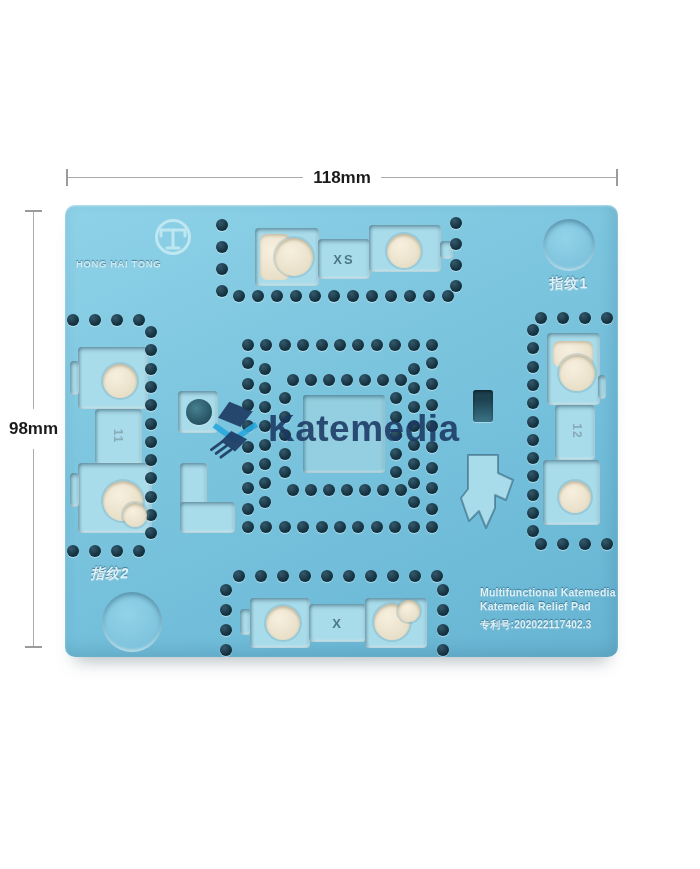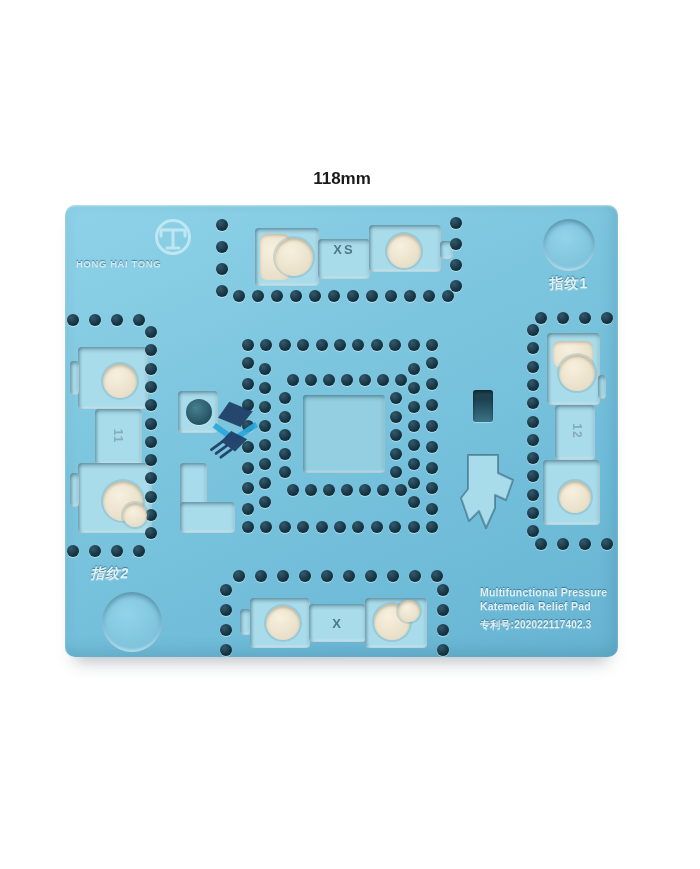--- a/index.html
+++ b/index.html
@@ -3,21 +3,21 @@
 <meta charset="utf-8">
 <style>
   html,body{margin:0;padding:0;}
   body{
     width:700px;height:869px;background:#ffffff;position:relative;overflow:hidden;
     font-family:"Liberation Sans","DejaVu Sans",sans-serif;
   }
   .scene{position:absolute;left:0;top:0;width:700px;height:869px;}
 
   
-  .dim-top{position:absolute;left:66px;top:169px;width:552px;height:17px;display:flex;align-items:center;flex-direction:column;}
+  .dim-top{position:absolute;left:66px;top:169px;width:552px;height:17px;display:flex;align-items:center;}
   .dim-top .cap{width:2px;height:17px;background:#9b9b9b;}
   .dim-top .dline{flex:1;height:1px;background:#ababab;}
   .dim-label{padding:0 10px;font-weight:bold;font-size:17px;color:#1b1b1b;white-space:nowrap;}
   .dim-left{position:absolute;left:25px;top:210px;width:17px;height:438px;display:flex;flex-direction:column;align-items:center;}
   .dim-left .cap{height:2px;width:17px;background:#9b9b9b;}
   .dim-left .vline{flex:1;width:1px;background:#ababab;}
   .dim-label-v{position:absolute;left:50%;top:50%;transform:translate(-50%,-50%);
     background:#ffffff;padding:10px 2px;font-weight:bold;font-size:17px;color:#1b1b1b;white-space:nowrap;}
 
   
@@ -81,37 +81,43 @@
 <div class="scene">
 
   <div class="dim-top">
     <span class="cap"></span>
     <span class="dline"></span>
     <span class="dim-label">118mm</span>
     <span class="dline"></span>
     <span class="cap"></span>
   </div>
 
+  <div class="dim-left">
+    <span class="cap"></span>
+    <span class="vline"></span>
+    <span class="cap"></span>
+    <span class="dim-label-v">98mm</span>
+  </div>
 
   <div class="pad" id="pad">
 
     <svg id="emblem" width="44" height="44" viewBox="0 0 44 44">
       <circle cx="22" cy="22" r="16.5" fill="none" stroke="#bfe7f1" stroke-width="3"></circle>
       <path d="M10 15 h24 M10 15 v6 M34 15 v6 M22 15 v18 M16 33 h12" fill="none" stroke="#bfe7f1" stroke-width="3" stroke-linecap="round"></path>
     </svg>
     <div id="brand-name" class="emb">HONG HAI TONG</div>
 
     <div class="pkt" style="left:190px;top:23px;width:64px;height:58px;"></div>
     <div class="pkt" style="left:253px;top:34px;width:52px;height:40px;"></div>
     <div class="pkt" style="left:304px;top:20px;width:72px;height:47px;"></div>
     <div class="pkt" style="left:375px;top:36px;width:13px;height:18px;"></div>
     <div class="whr" style="left:195px;top:29px;width:30px;height:46px;"></div>
     <div class="wh" style="left:210px;top:33px;width:38px;height:38px;"></div>
     <div class="wh" style="left:322px;top:29px;width:34px;height:34px;"></div>
-    <div class="slot-label" style="left:253px;top:24px;width:52px;height:40px;">XS</div>
+    <div class="slot-label" style="left:253px;top:34px;width:52px;height:40px;">XS</div>
 
     <div class="fp" style="left:478px;top:14px;width:52px;height:52px;"></div>
     <div class="fp-label emb" style="left:474px;top:70px;width:60px;">指纹1</div>
 
     <div class="pkt" style="left:13px;top:142px;width:70px;height:62px;"></div>
     <div class="pkt" style="left:30px;top:204px;width:47px;height:56px;"></div>
     <div class="pkt" style="left:13px;top:258px;width:74px;height:70px;"></div>
     <div class="pkt" style="left:5px;top:156px;width:9px;height:34px;"></div>
     <div class="pkt" style="left:5px;top:268px;width:9px;height:34px;"></div>
     <div class="wh" style="left:38px;top:159px;width:34px;height:34px;"></div>
@@ -148,21 +154,21 @@
     <div class="pkt" style="left:300px;top:393px;width:62px;height:50px;"></div>
     <div class="wh" style="left:201px;top:401px;width:34px;height:34px;"></div>
     <div class="wh" style="left:309px;top:399px;width:36px;height:36px;"></div>
     <div class="wh" style="left:333px;top:395px;width:22px;height:22px;"></div>
     <div class="slot-label" style="left:244px;top:399px;width:57px;height:38px;">X</div>
 
     <div class="fp-label emb" style="left:15px;top:360px;width:60px;font-style:italic;">指纹2</div>
     <div class="fp" style="left:37px;top:387px;width:60px;height:60px;"></div>
 
     <div id="product-text">
-      <div class="pt-en emb">Multifunctional Pressure</div>
+      <div class="pt-en emb">Multifunctional Katemedia</div>
       <div class="pt-en emb">Katemedia Relief Pad</div>
       <div class="pt-pat emb">专利号:202022117402.3</div>
     </div>
   <div class="hole" style="left: 151px; top: 14px;"></div>
       <div class="hole" style="left: 151px; top: 36px;"></div>
       <div class="hole" style="left: 151px; top: 58px;"></div>
       <div class="hole" style="left: 151px; top: 80px;"></div>
       <div class="hole" style="left: 168px; top: 85px;"></div>
       <div class="hole" style="left: 187px; top: 85px;"></div>
       <div class="hole" style="left: 206px; top: 85px;"></div>
@@ -317,15 +323,16 @@
       <div class="hole" style="left: 372px; top: 439px;"></div>
     </div>
 
   <div id="watermark">
     <svg width="62" height="64" viewBox="0 0 66 68">
       <path d="M12 30 L33 45 L57 29" fill="none" stroke="#2aa7dc" stroke-width="6" stroke-linejoin="round" opacity=".92"></path>
       <path d="M28 5 L53 15 L40 32 L16 22 Z" fill="#1d3c64" opacity=".92"></path>
       <path d="M30 36 L47 45 L34 58 L19 47 Z" fill="#1d3c64" opacity=".92"></path>
       <path d="M20 48 l-11 8 M25 52 l-11 8 M30 56 l-11 8" stroke="#1d3c64" stroke-width="3" stroke-linecap="round" opacity=".92"></path>
     </svg>
+    <span class="wm-text">Katemedia</span>
   </div>
 
 </div>
 
 </body></html>

